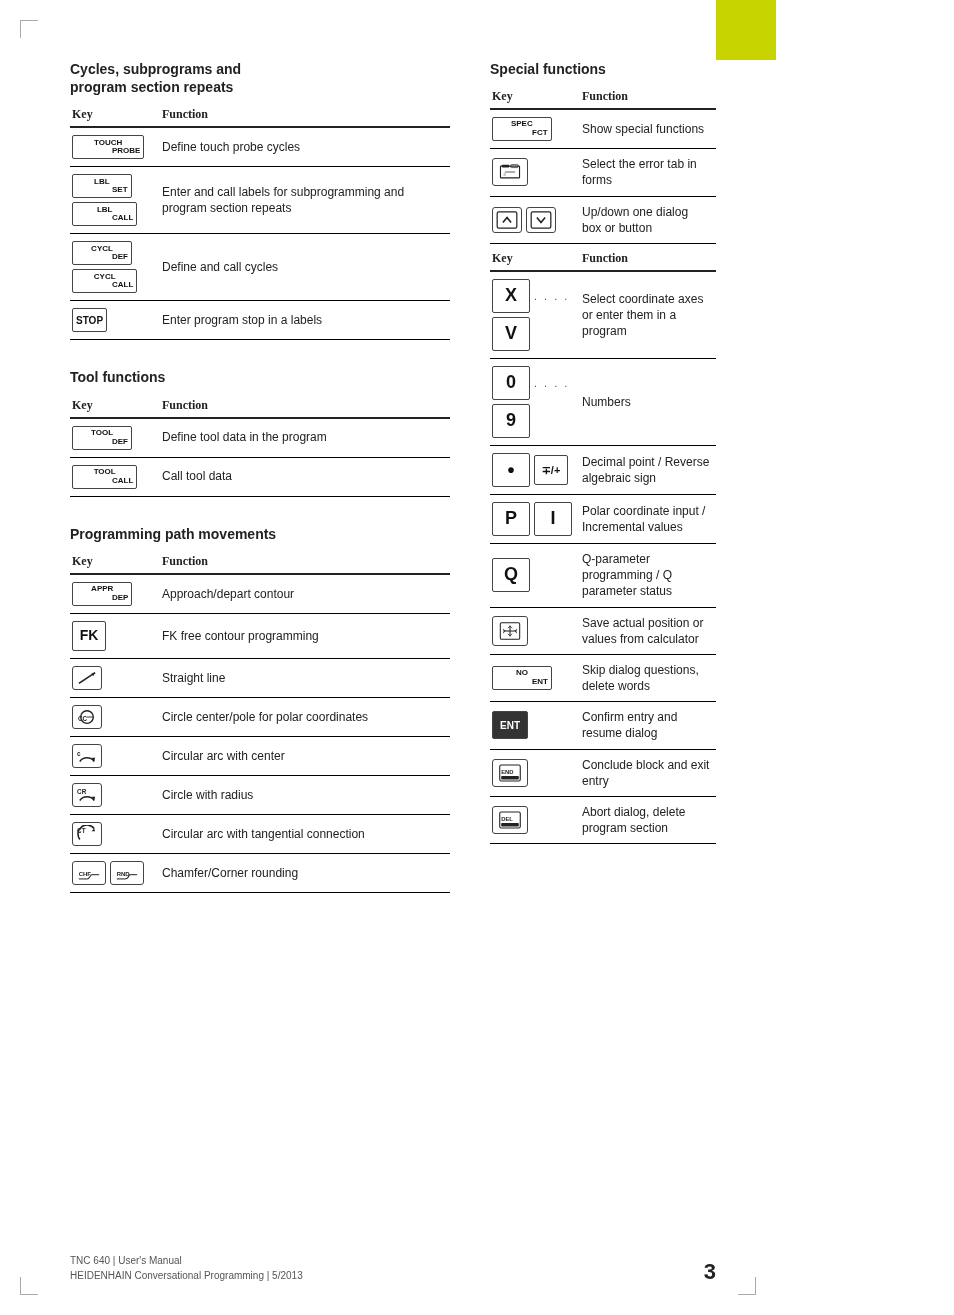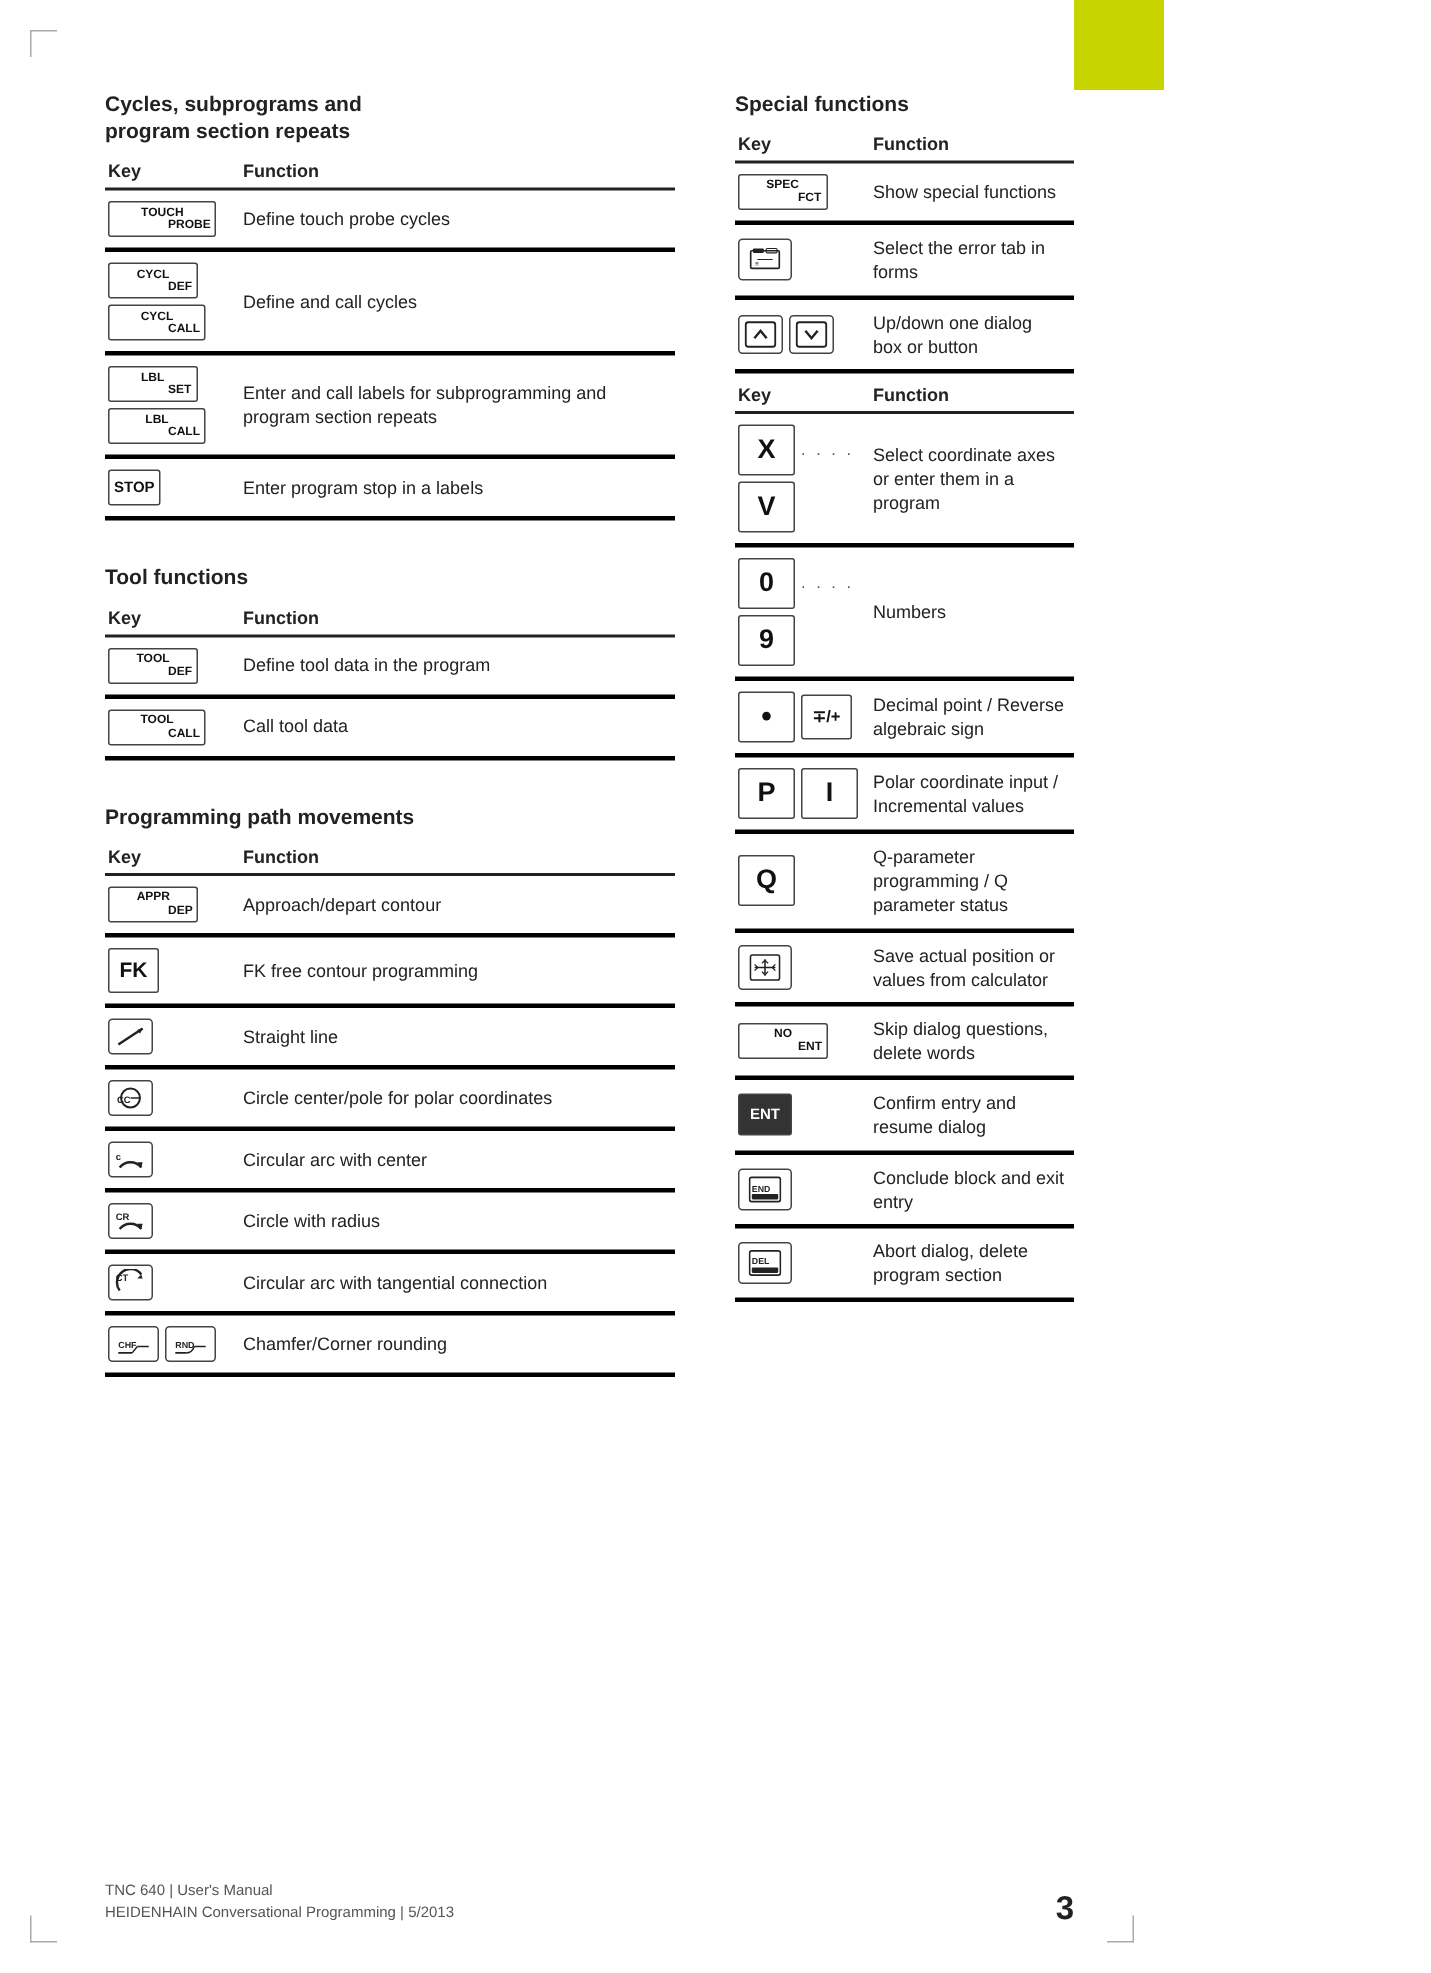--- a/index.html
+++ b/index.html
@@ -87,25 +87,26 @@
       border-collapse: collapse;
       margin-bottom: 4px;
     }
     .func-table thead tr th {
       text-align: left;
       font-weight: bold;
       font-size: 12px;
       border-bottom: 2px solid #222;
       padding: 3px 6px 4px 2px;
       color: #222;
+      font-family: Liberation Serif, serif;
     }
     .func-table tbody tr td {
       padding: 7px 6px 7px 2px;
       vertical-align: middle;
-      border-bottom: 3px solid #000000;
+      border-bottom: 1px solid #000000;
       font-size: 12px;
       line-height: 1.35;
     }
     .func-table tbody tr td:first-child {
       width: 90px;
       min-width: 80px;
     }
 
     
     .key-wrap {
@@ -208,45 +209,45 @@
                     <span class="bot">PROBE</span>
                 </div>
               </div>
             </td>
             <td>Define touch probe cycles</td>
           </tr>
           <tr>
             <td>
               <div class="key-wrap">
                 <div class="key-btn two-line square">
+                  <span class="top">LBL</span>
+                    <span class="bot">SET</span>
+                </div>
+                <div class="key-btn two-line square">
+                  <span class="top">LBL</span>
+                    <span class="bot">CALL</span>
+                </div>
+              </div>
+            </td>
+            <td>Enter and call labels for subprogramming and program section repeats</td>
+          </tr>
+          <tr>
+            <td>
+              <div class="key-wrap">
+                <div class="key-btn two-line square">
                   <span class="top">CYCL</span>
                     <span class="bot">DEF</span>
                 </div>
                 <div class="key-btn two-line square">
                   <span class="top">CYCL</span>
                     <span class="bot">CALL</span>
                 </div>
               </div>
             </td>
             <td>Define and call cycles</td>
-          </tr>
-          <tr>
-            <td>
-              <div class="key-wrap">
-                <div class="key-btn two-line square">
-                  <span class="top">LBL</span>
-                    <span class="bot">SET</span>
-                </div>
-                <div class="key-btn two-line square">
-                  <span class="top">LBL</span>
-                    <span class="bot">CALL</span>
-                </div>
-              </div>
-            </td>
-            <td>Enter and call labels for subprogramming and program section repeats</td>
           </tr>
           <tr>
             <td>
               <div class="key-wrap">
                 <div class="key-btn square" style="font-size:10px;font-weight:bold;">STOP</div>
               </div>
             </td>
             <td>Enter program stop in a labels</td>
           </tr>
         </tbody>

